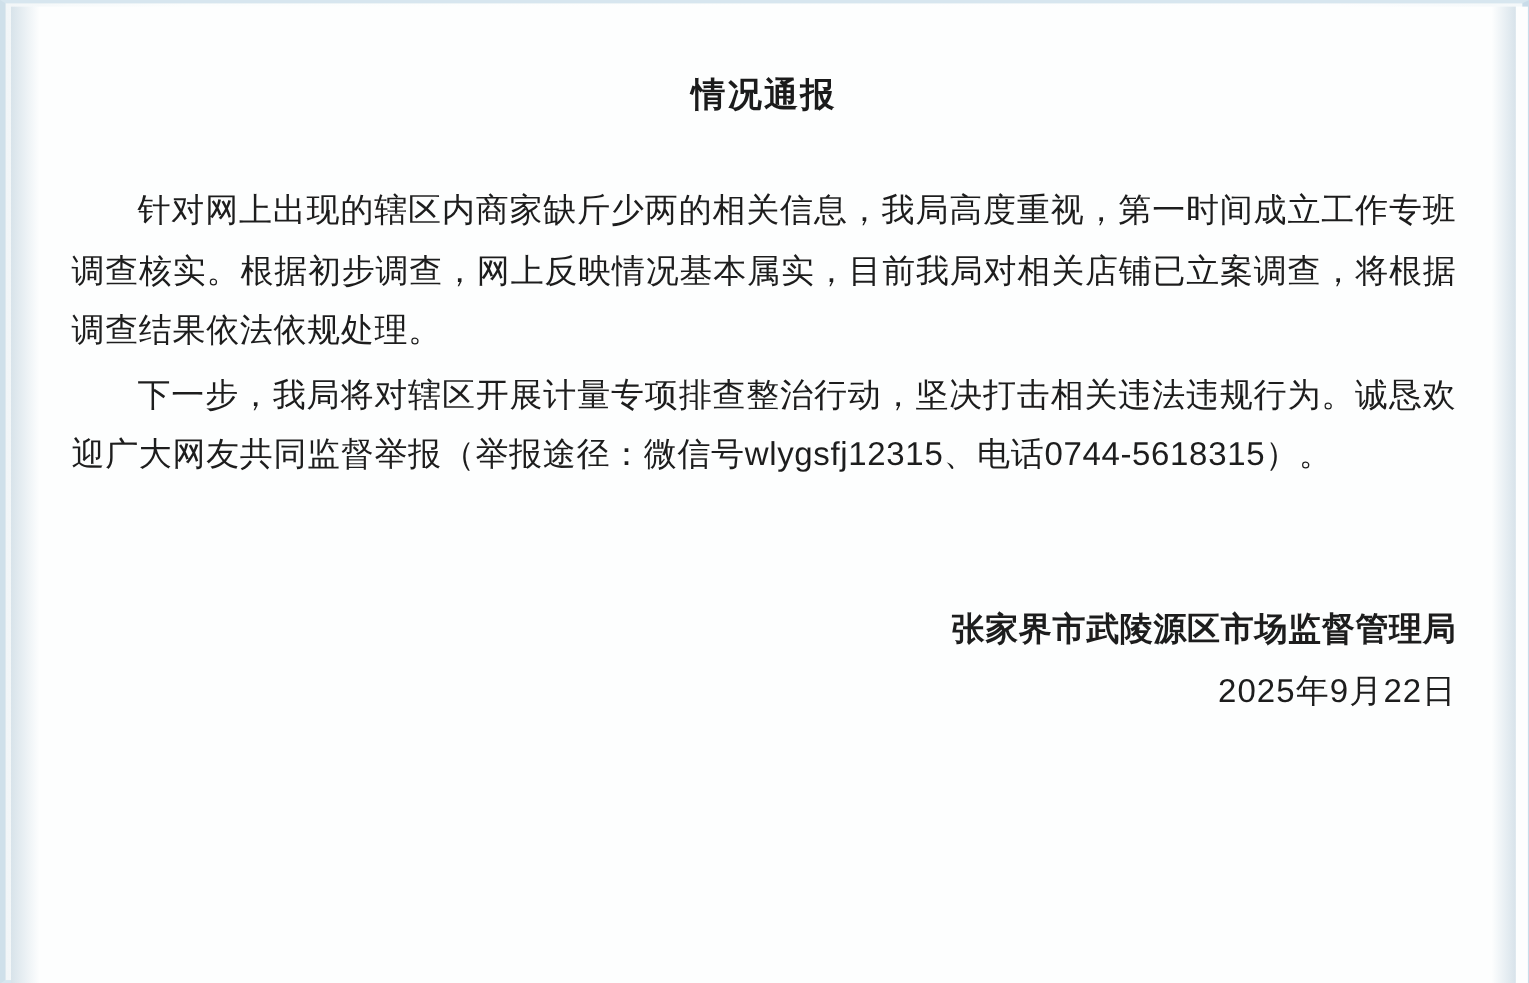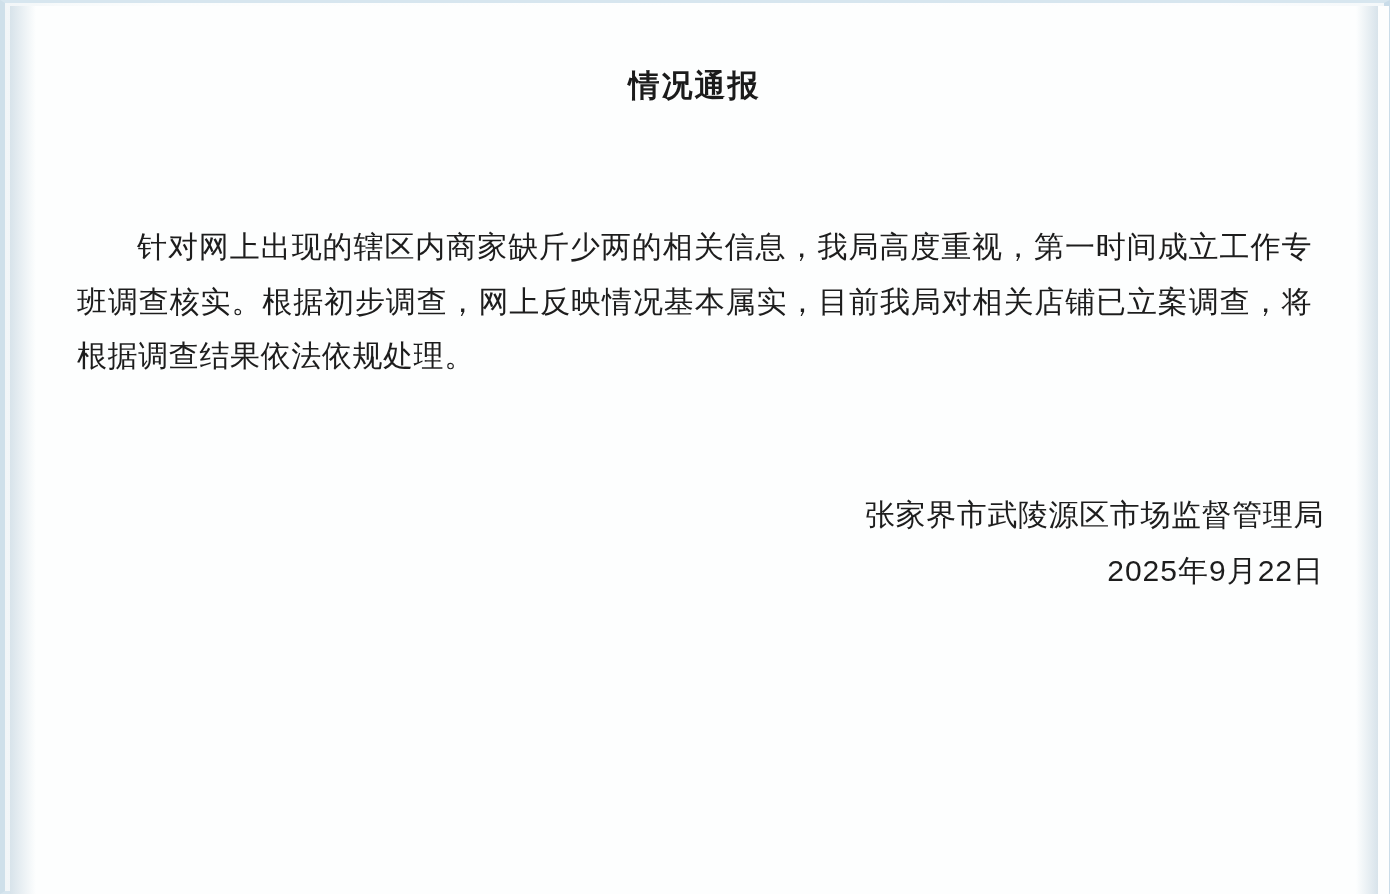--- a/index.html
+++ b/index.html
@@ -60,48 +60,49 @@
     height: 888px;
     box-sizing: border-box;
     padding: 62px 56px 40px 56px;
   }
   .doc-title {
     text-align: center;
     font-size: 31px;
     font-weight: bold;
     letter-spacing: 2px;
     color: #1b1b1b;
-    margin: 0 0 113px 0;
+    margin: 0 0 58px 0;
     font-family: "Liberation Sans", sans-serif;
   }
   .body-text {
     font-size: 30px;
     line-height: 1.82;
     color: #1d1d1d;
     letter-spacing: 0.6px;
     text-align: justify;
     text-justify: inter-character;
-    margin: 16px;
+    margin: 4px;
     font-family: "Liberation Sans", sans-serif;
   }
   .body-text.para {
     text-indent: 2em;
     margin-bottom: 2px;
   }
   .signature-block {
     margin-top: 104px;
     text-align: right;
     padding-right: 4px;
   }
   .sign-org {
     font-size: 30px;
     color: #1d1d1d;
     letter-spacing: 0.6px;
     line-height: 1.8;
     font-family: "Liberation Sans", sans-serif;
+    font-weight: bold;
   }
   .sign-date {
     font-size: 30px;
     color: #1d1d1d;
     letter-spacing: 1px;
     line-height: 1.9;
     font-family: "Liberation Sans", sans-serif;
     text-align: right;
   }
 </style>
@@ -110,19 +111,20 @@
 
 <div class="page-frame">
   <div class="sheet"></div>
   <div class="edge-shadow-left"></div>
   <div class="edge-shadow-right"></div>
 
   <div class="doc">
     <h1 class="doc-title">情况通报</h1>
 
     <p class="body-text para">针对网上出现的辖区内商家缺斤少两的相关信息，我局高度重视，第一时间成立工作专班调查核实。根据初步调查，网上反映情况基本属实，目前我局对相关店铺已立案调查，将根据调查结果依法依规处理。</p>
+    <p class="body-text para">下一步，我局将对辖区开展计量专项排查整治行动，坚决打击相关违法违规行为。诚恳欢迎广大网友共同监督举报（举报途径：微信号wlygsfj12315、电话0744-5618315）。</p>
 
     <div class="signature-block">
       <div class="sign-org">张家界市武陵源区市场监督管理局</div>
       <div class="sign-date">2025年9月22日</div>
     </div>
   </div>
 </div>
 
 </body></html>

